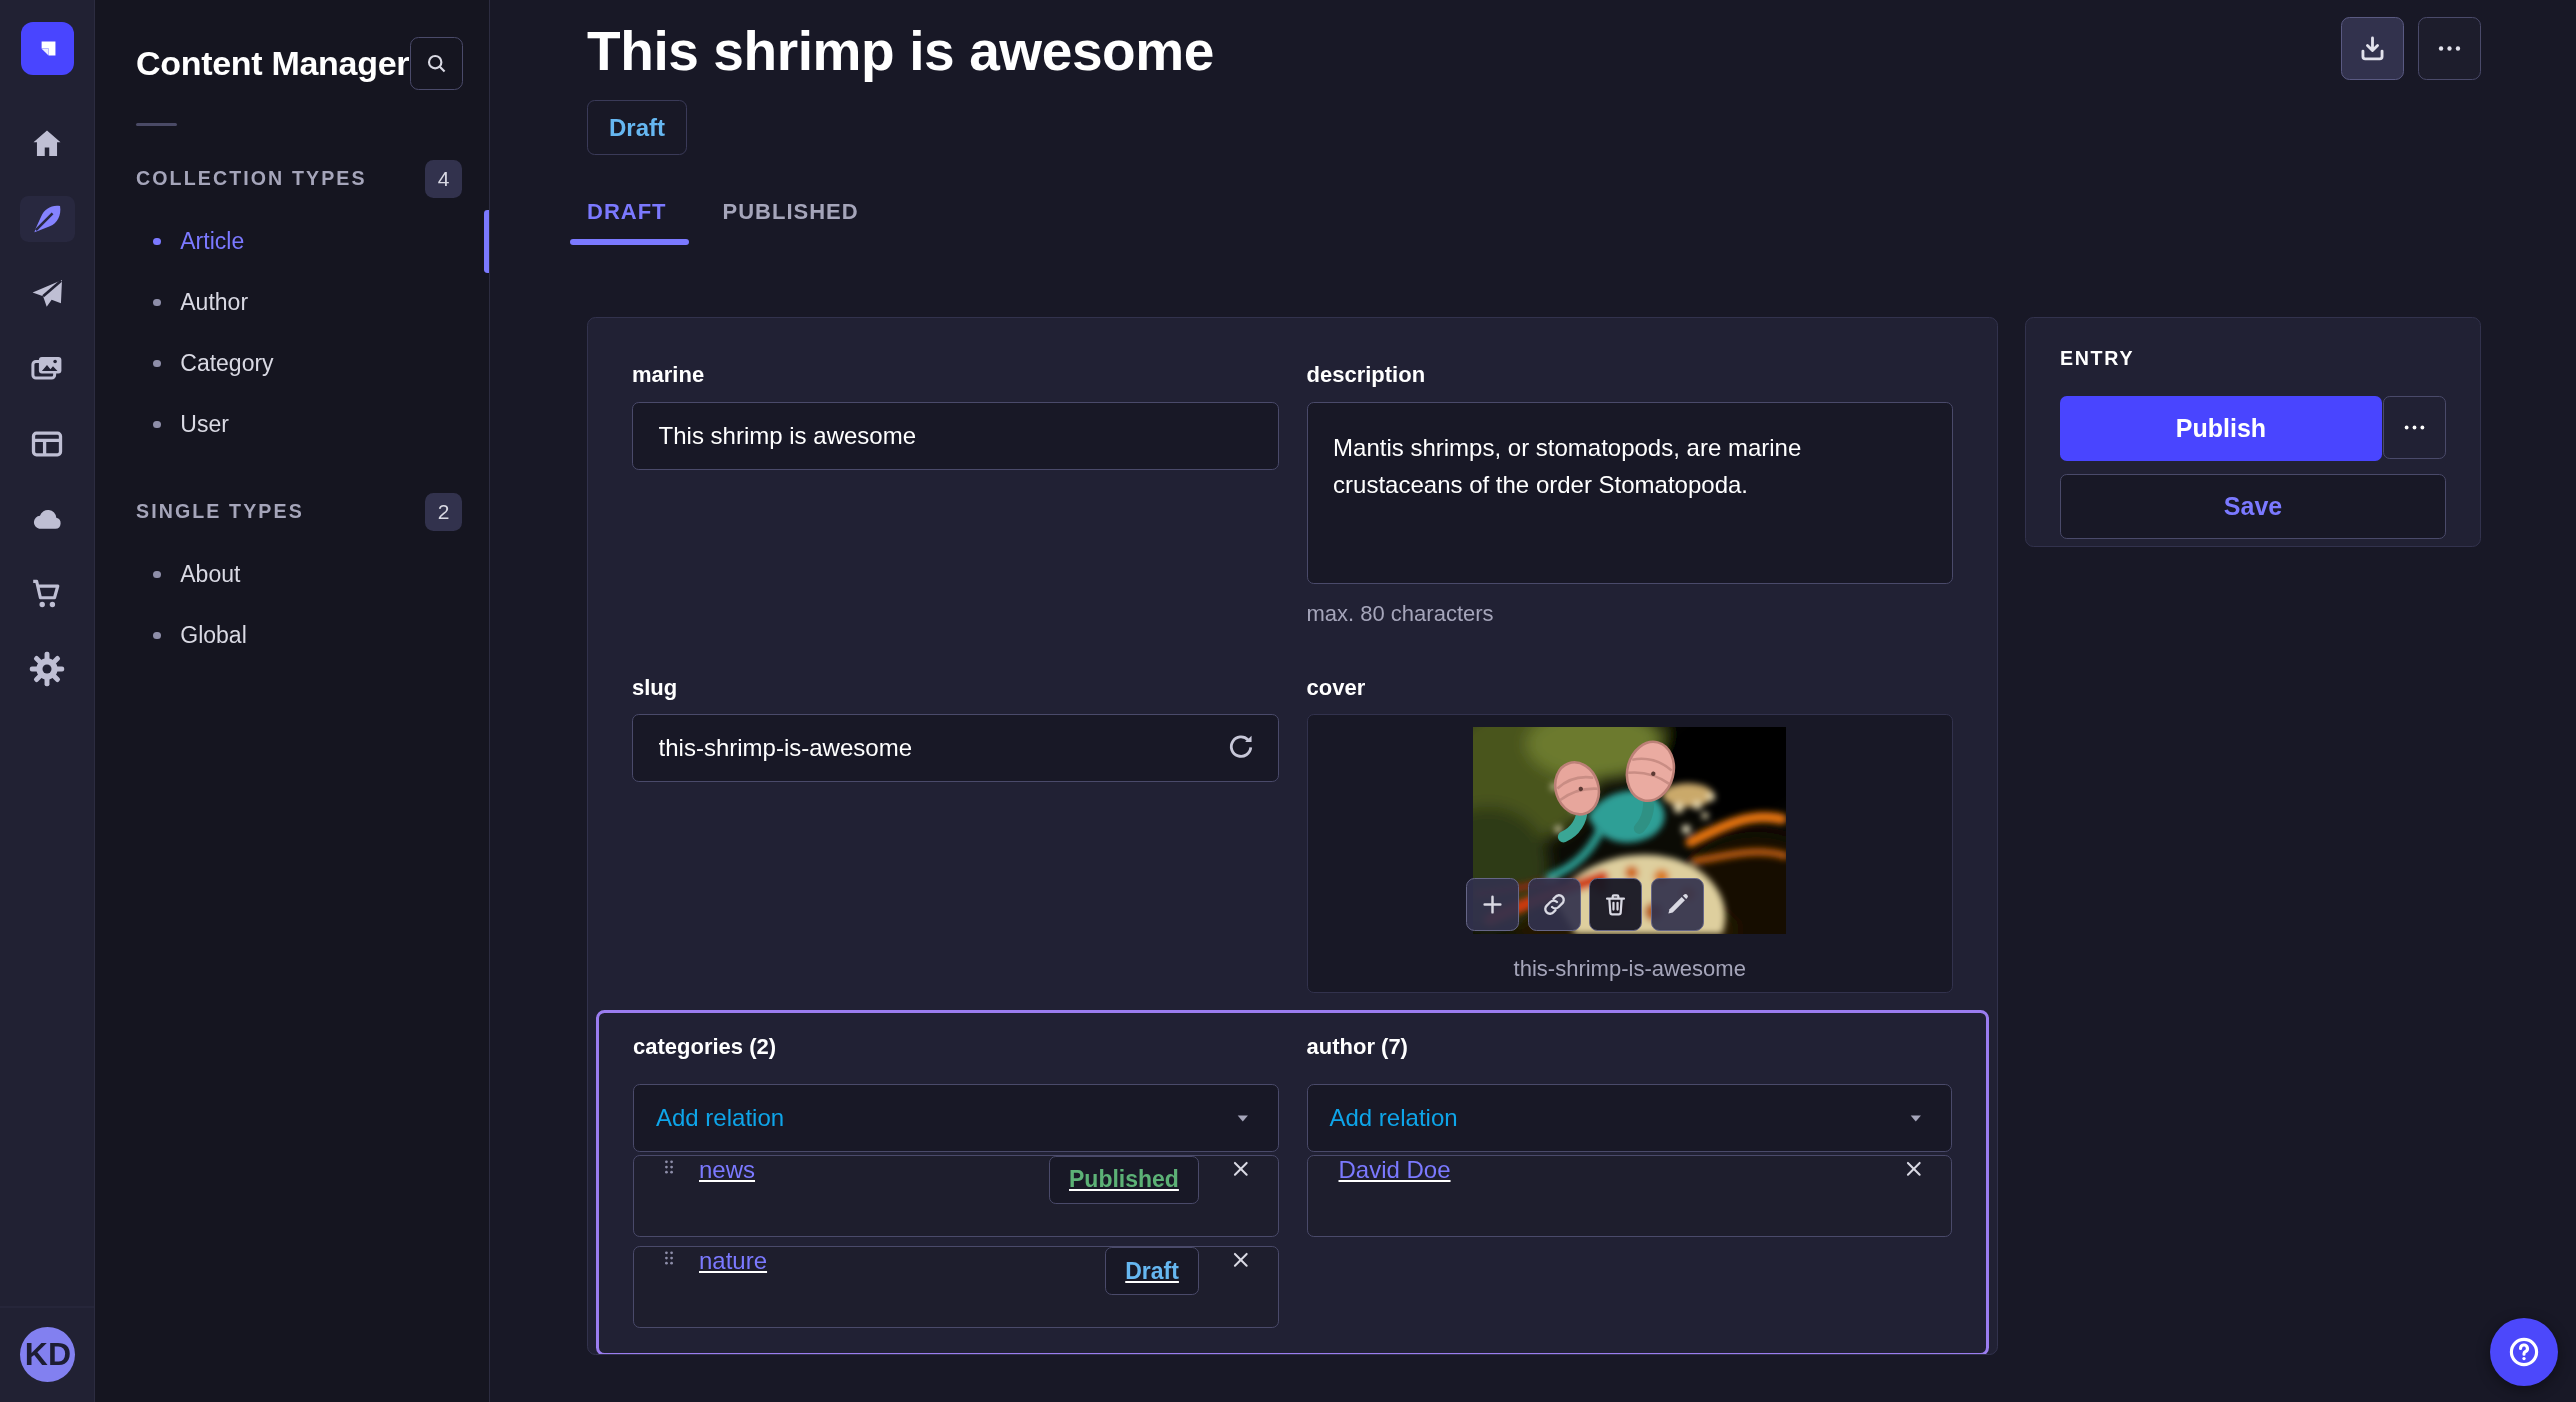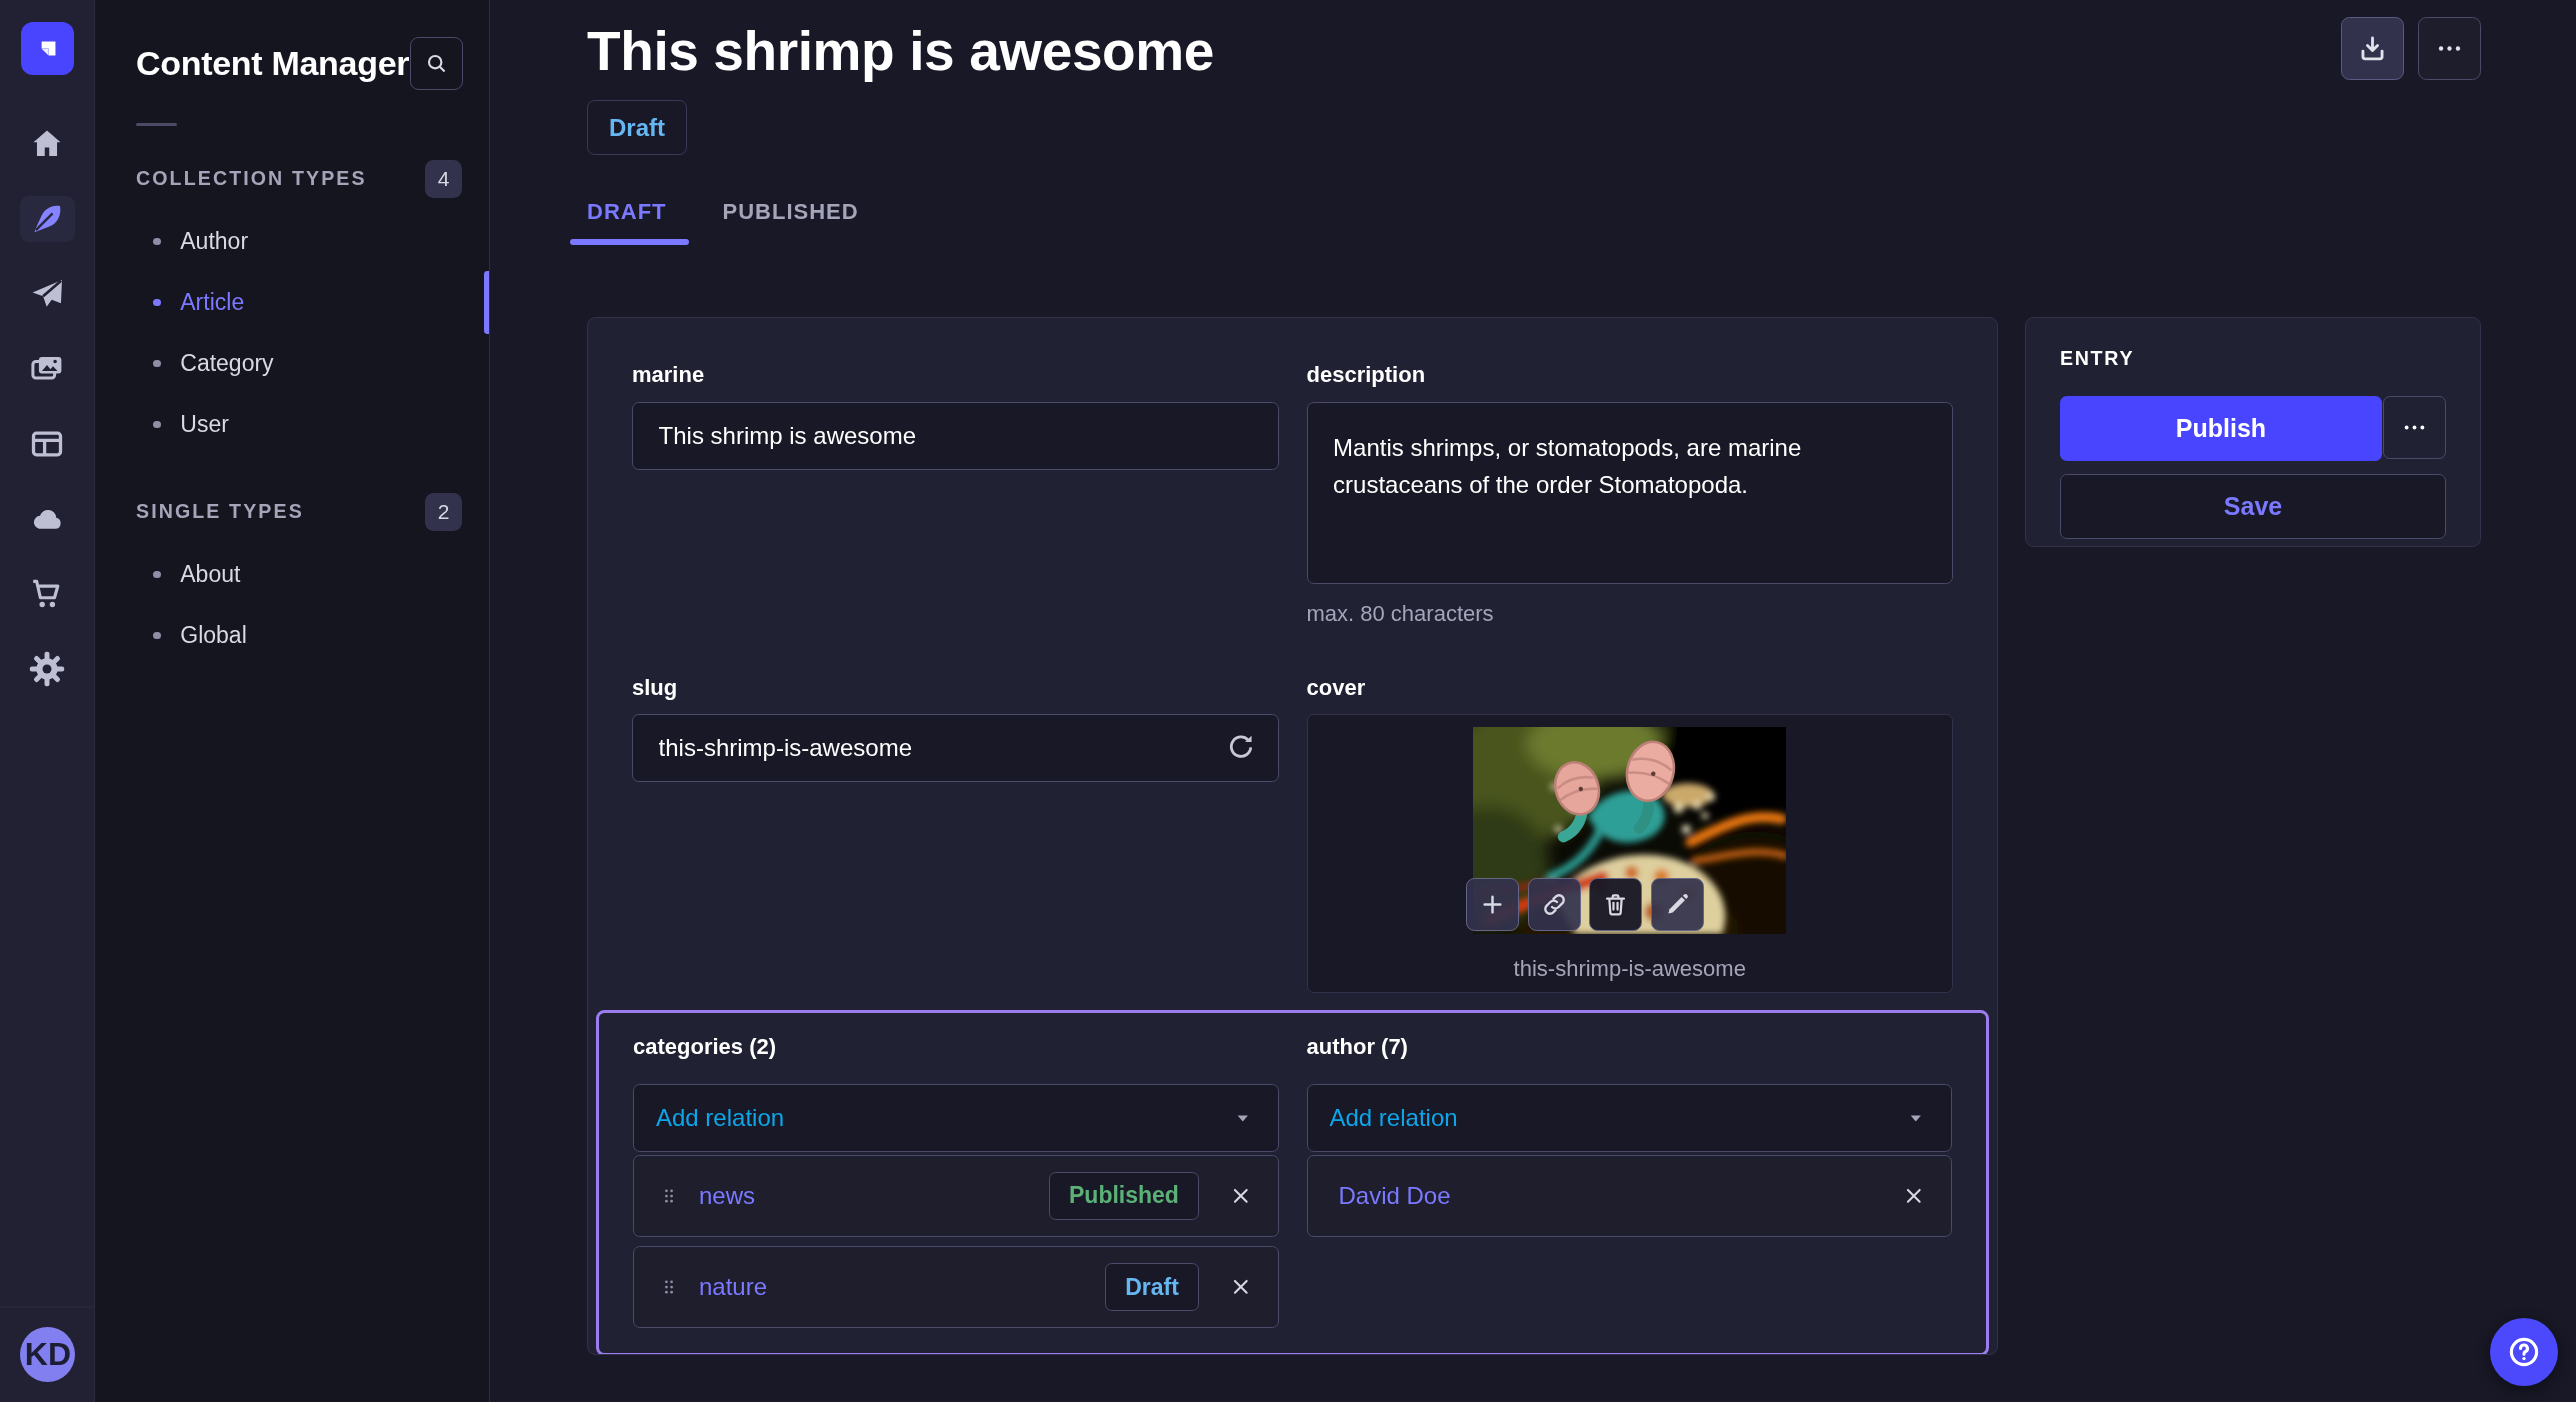--- a/index.html
+++ b/index.html
@@ -74,22 +74,22 @@
   .cov-btn { width:53px; height:53px; border-radius:8.5px; background:rgba(50,50,77,.92); border:0.9px solid #666687;
              color:#d9d9e3; display:flex; align-items:center; justify-content:center; }
   .cov-btn.dark { background:rgba(22,22,36,.95); }
   .cover-caption { margin-top:22px; font-size:22px; color:#a5a5ba; }
 
   .relations { margin:17px -36px 0; border:3.4px solid #9b7df0; border-radius:8.5px; padding:20.4px 34px 15.3px;
                display:grid; grid-template-columns:1fr 1fr; column-gap:28px; }
   .rel-col .field-label { margin-bottom:24px; }
   .combobox { height:68px; background:#181826; border:0.9px solid #4a4a6a; border-radius:6.8px; display:flex; align-items:center;
               justify-content:space-between; padding:0 22px; font-size:24px; color:#0ea5e9; margin-bottom:3px; }
-  .rel-item { height:82px; background:#1e1e2d; border:0.9px solid #4a4a6a; border-radius:6.8px; display:flex; align-items:center;
-              padding:0 24px; margin-bottom:9.4px; }
+  .rel-item { height:82px; background:#1e1e2d; border:0.9px solid #4a4a6a; border-radius:6.8px; display:flex; align-items:flex-start;
+              padding:0 24px; margin-bottom:9.4px;text-decoration:underline; }
   .rel-handle { color:#8e8ea9; margin-right:19px; display:flex; background:none; border:none; }
   .rel-name { font-size:24px; color:#7b79ff; flex:1; text-align:left; background:none; border:none; }
   .rel-badge { height:48px; padding:0 19px; background:#181826; border:0.9px solid #4a4a6a; border-radius:6.8px;
                font-size:23px; font-weight:600; display:flex; align-items:center; margin-right:29px; }
   .rel-badge.green { color:#5cb176; }
   .rel-badge.blue { color:#66b7f1; }
   .rel-x { color:#d9d9e3; background:none; border:none; display:flex; }
 
   .entry-card { width:456px; padding:29px 34px 13.6px; height:230px; }
   .entry-heading { font-size:19.6px; font-weight:bold; letter-spacing:1.7px; margin-bottom:25.6px; }
@@ -209,28 +209,28 @@
       </button>
     </div>
     <div class="sn-divider"></div>
 
     <section class="sn-section" style="top:158px">
       <div class="sn-sec-head">
         <span class="sn-sec-label">COLLECTION TYPES</span>
         <span class="sn-badge">4</span>
       </div>
       <ul class="sn-items">
-        <li class="sn-item">
-          <span class="dot"></span>
-          <span>Author</span>
-        </li>
         <li class="sn-item active">
           <span class="dot"></span>
           <span>Article</span>
           <span class="sn-indicator"></span>
+        </li>
+        <li class="sn-item">
+          <span class="dot"></span>
+          <span>Author</span>
         </li>
         <li class="sn-item">
           <span class="dot"></span>
           <span>Category</span>
         </li>
         <li class="sn-item">
           <span class="dot"></span>
           <span>User</span>
         </li>
       </ul>

